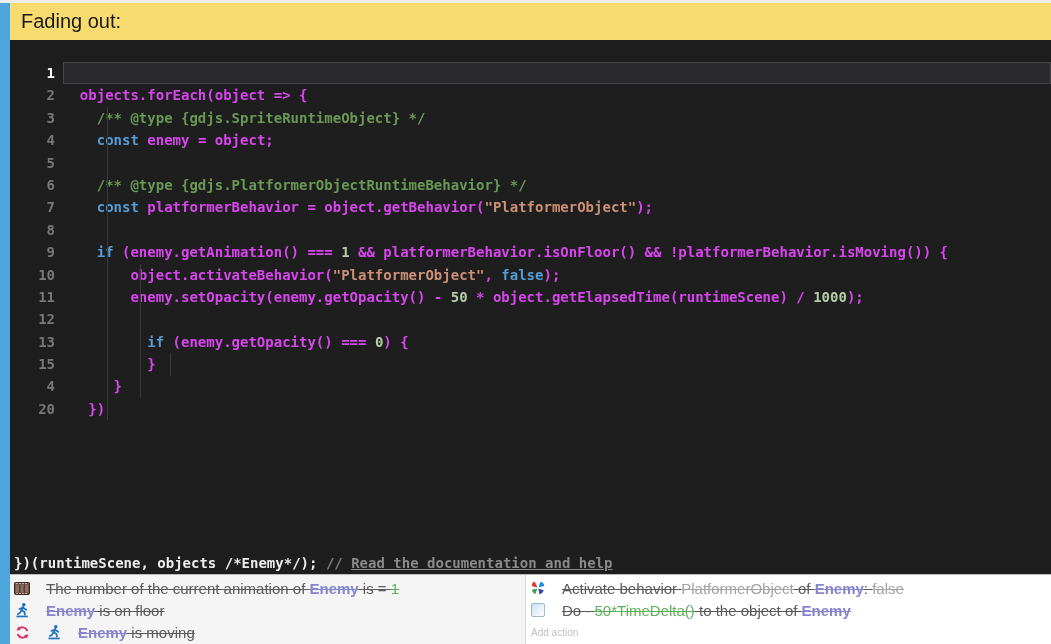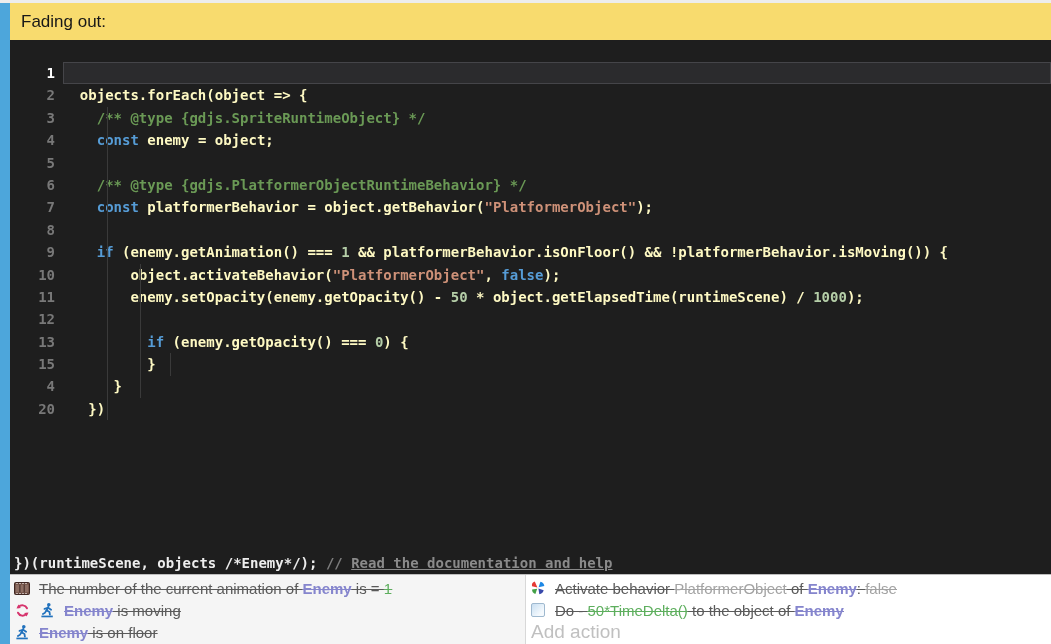--- a/index.html
+++ b/index.html
@@ -4,53 +4,53 @@
 <style>
   html,body{margin:0;padding:0;width:1051px;height:644px;overflow:hidden;background:#fff;}
   body{font-family:"Liberation Sans", sans-serif;}
   .screen{position:relative;width:1051px;height:644px;}
   .top-strip{position:absolute;left:0;top:0;width:1051px;height:3px;background:#EDEDED;}
   .accent-strip{position:absolute;left:0;top:3px;width:10px;height:641px;background:#4DA6DB;}
   .content{position:absolute;left:10px;top:3px;width:1041px;height:641px;}
 
   
   .banner{height:37px;background:#F8DB6E;display:flex;align-items:center;padding-left:11px;box-sizing:border-box;}
-  .banner span{font-size:17px;color:#181818;}
+  .banner span{font-size:20px;color:#181818;}
 
   
   .editor{position:relative;height:534px;background:#1E1E1E;overflow:hidden;
           font-family:"DejaVu Sans Mono", monospace;font-size:14px;font-weight:700;}
   .code-header{height:22px;line-height:22px;color:#EDEDED;padding-left:4px;white-space:pre;}
   .line{display:flex;height:22.4px;line-height:22.4px;white-space:pre;}
   .gutter{width:45px;flex:0 0 45px;text-align:right;padding-right:8px;color:#787878;font-weight:700;}
   .line.active .gutter{color:#FFFFFF;}
   .code-content{flex:1;color:#E8E8E8;}
   .line.active .code-content{background:#2B2B2D;outline:1px solid #454549;outline-offset:-1px;}
-  .tk-plain{color:#fef9c3;} .tk-kw{color:#569CD6;} .tk-comment{color:#6A9955;}
+  .tk-plain{color:#d946ef;} .tk-kw{color:#569CD6;} .tk-comment{color:#6A9955;}
   .tk-str{color:#CE9178;} .tk-num{color:#B5CEA8;}
   .guide{position:absolute;width:1px;background:#3A3A3A;}
   .g1{left:97px;top:67px;height:313px;}
   .g2{left:130px;top:224px;height:134px;}
   .g3{left:160px;top:313px;height:23px;}
   .code-footer{position:absolute;left:0;right:0;bottom:0;height:22px;line-height:22px;padding-left:4px;color:#EDEDED;white-space:pre;}
   .code-footer .cmt{color:#7D7D7D;}
   .doc-link{color:#8A8A8A;text-decoration:underline;cursor:pointer;}
 
   
   .events{height:70px;border-top:1px solid #BDBDBD;box-sizing:border-box;display:flex;background:#fff;}
   .conditions{width:516px;flex:0 0 516px;background:#F5F5F5;border-right:1px solid #D8D8D8;box-sizing:border-box;padding-top:2px;}
   .actions{flex:1;background:#FFFFFF;padding-top:2px;}
-  .ev-row{height:22px;display:flex;align-items:center;padding-left:4px;gap:9px;font-size:15px;}
+  .ev-row{height:22px;display:flex;align-items:center;padding-left:4px;gap:16px;font-size:15px;}
   .ev-text{text-decoration:line-through;color:#5A5A5A;white-space:pre;}
   .ev-text span{text-decoration:line-through;}
   .seg-plain{color:#5A5A5A;}
   .seg-obj{color:#8585CD;font-weight:bold;}
   .seg-val{color:#5DAE5D;}
   .seg-muted{color:#A3A3A3;}
-  .add-action{color:#C0C0C0;font-size:19px;padding-left:5px;cursor:pointer;height:22px;display:flex;align-items:center;}
+  .add-action{color:#C0C0C0;font-size:10px;padding-left:5px;cursor:pointer;height:22px;display:flex;align-items:center;}
   .icon{display:inline-flex;align-items:center;justify-content:center;width:16px;height:16px;flex:0 0 16px;}
   .op-sq{display:inline-block;width:12px;height:12px;border:1px solid #9FB9CF;border-radius:2px;
          background:linear-gradient(135deg,#C9DFF2 0%,#F4F9FD 75%);}
 </style>
 </head>
 <body>
 
 <div class="screen">
   <div class="top-strip"></div>
   <div class="accent-strip"></div>
@@ -106,20 +106,35 @@
                   <rect x="5.2" y="11" width="1.6" height="1"></rect>
                   <rect x="8.2" y="11" width="1.6" height="1"></rect>
                   <rect x="11.2" y="11" width="1.6" height="1"></rect>
                 </g>
               </svg>
             </span>
             <span class="ev-text"><span class="seg-plain">The number of the current animation of </span><span class="seg-obj">Enemy</span><span class="seg-plain"> is = </span><span class="seg-val">1</span></span>
           </div>
           <div class="ev-row">
             <span class="icon">
+              <svg width="16" height="16" viewBox="0 0 16 16">
+                <circle cx="9.8" cy="2.7" r="1.8" fill="#2272BD"></circle>
+                <g fill="none" stroke="#2272BD" stroke-width="1.8" stroke-linecap="round">
+                  <path d="M9.3 4.8 L7.6 8.3"></path>
+                  <path d="M5.5 6.9 L9.1 5.7 L12.1 7.7"></path>
+                  <path d="M7.6 8.3 L10.5 10.1 L10.9 12.6"></path>
+                  <path d="M7.6 8.3 L5.8 10.9 L3.9 12.1"></path>
+                </g>
+                <rect x="2.4" y="13.6" width="11.4" height="1.7" fill="#2272BD"></rect>
+              </svg>
+            </span>
+            <span class="ev-text"><span class="seg-obj">Enemy</span><span class="seg-plain"> is on floor</span></span>
+          </div>
+          <div class="ev-row">
+            <span class="icon">
               <svg width="15" height="15" viewBox="0 0 16 16">
                 <g fill="none" stroke="#D6336C" stroke-width="2.1" stroke-linecap="round">
                   <path d="M12.8 5.6 A 5.4 5.4 0 0 0 3.8 4.4"></path>
                   <path d="M3.2 10.4 A 5.4 5.4 0 0 0 12.2 11.6"></path>
                 </g>
                 <polygon points="1.6,5.8 6.2,5.4 3.6,1.6" fill="#D6336C"></polygon>
                 <polygon points="14.4,10.2 9.8,10.6 12.4,14.4" fill="#D6336C"></polygon>
               </svg>
             </span>
             <span class="icon">
@@ -128,35 +143,20 @@
                 <g fill="none" stroke="#2272BD" stroke-width="1.8" stroke-linecap="round">
                   <path d="M9.3 4.8 L7.6 8.3"></path>
                   <path d="M5.5 6.9 L9.1 5.7 L12.1 7.7"></path>
                   <path d="M7.6 8.3 L10.5 10.1 L10.9 12.6"></path>
                   <path d="M7.6 8.3 L5.8 10.9 L3.9 12.1"></path>
                 </g>
                 <rect x="2.4" y="13.6" width="11.4" height="1.7" fill="#2272BD"></rect>
               </svg>
             </span>
             <span class="ev-text"><span class="seg-obj">Enemy</span><span class="seg-plain"> is moving</span></span>
-          </div>
-          <div class="ev-row">
-            <span class="icon">
-              <svg width="16" height="16" viewBox="0 0 16 16">
-                <circle cx="9.8" cy="2.7" r="1.8" fill="#2272BD"></circle>
-                <g fill="none" stroke="#2272BD" stroke-width="1.8" stroke-linecap="round">
-                  <path d="M9.3 4.8 L7.6 8.3"></path>
-                  <path d="M5.5 6.9 L9.1 5.7 L12.1 7.7"></path>
-                  <path d="M7.6 8.3 L10.5 10.1 L10.9 12.6"></path>
-                  <path d="M7.6 8.3 L5.8 10.9 L3.9 12.1"></path>
-                </g>
-                <rect x="2.4" y="13.6" width="11.4" height="1.7" fill="#2272BD"></rect>
-              </svg>
-            </span>
-            <span class="ev-text"><span class="seg-obj">Enemy</span><span class="seg-plain"> is on floor</span></span>
           </div>
         </div>
       <div class="actions">
         <div id="action-rows">
             <div class="ev-row">
               <span class="icon">
                 <svg width="16" height="16" viewBox="0 0 16 16">
                   <path d="M7.4 7.4 L2 6.3 Q1.3 2.6 4.8 1.6 Z" fill="#E53935"></path>
                   <path d="M8.6 7.2 L10.4 1.8 Q14 2.6 14.3 6 Z" fill="#1E88E5"></path>
                   <path d="M8.4 8.6 L13.7 10.3 Q12.7 13.9 9.3 14.3 Z" fill="#3949AB"></path>

